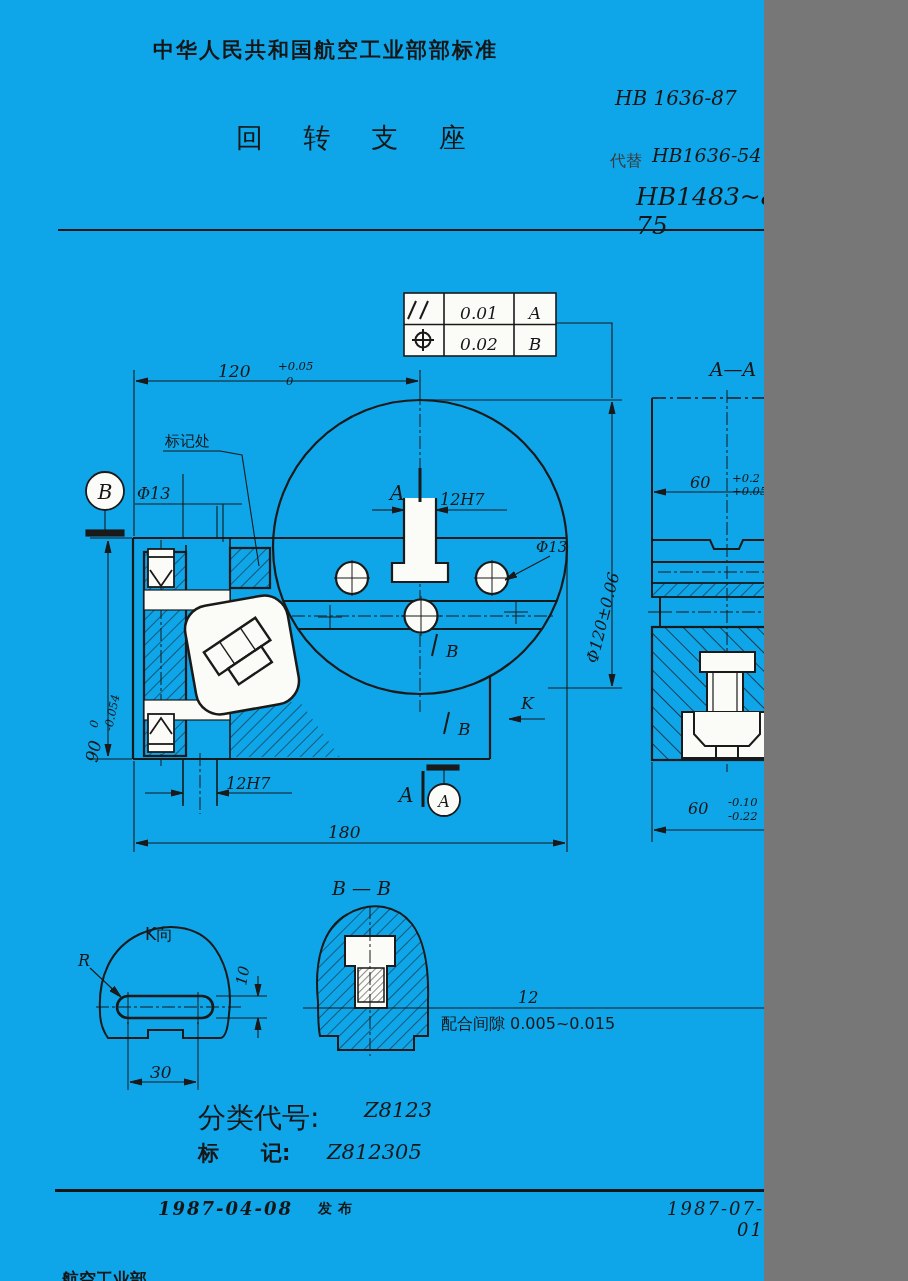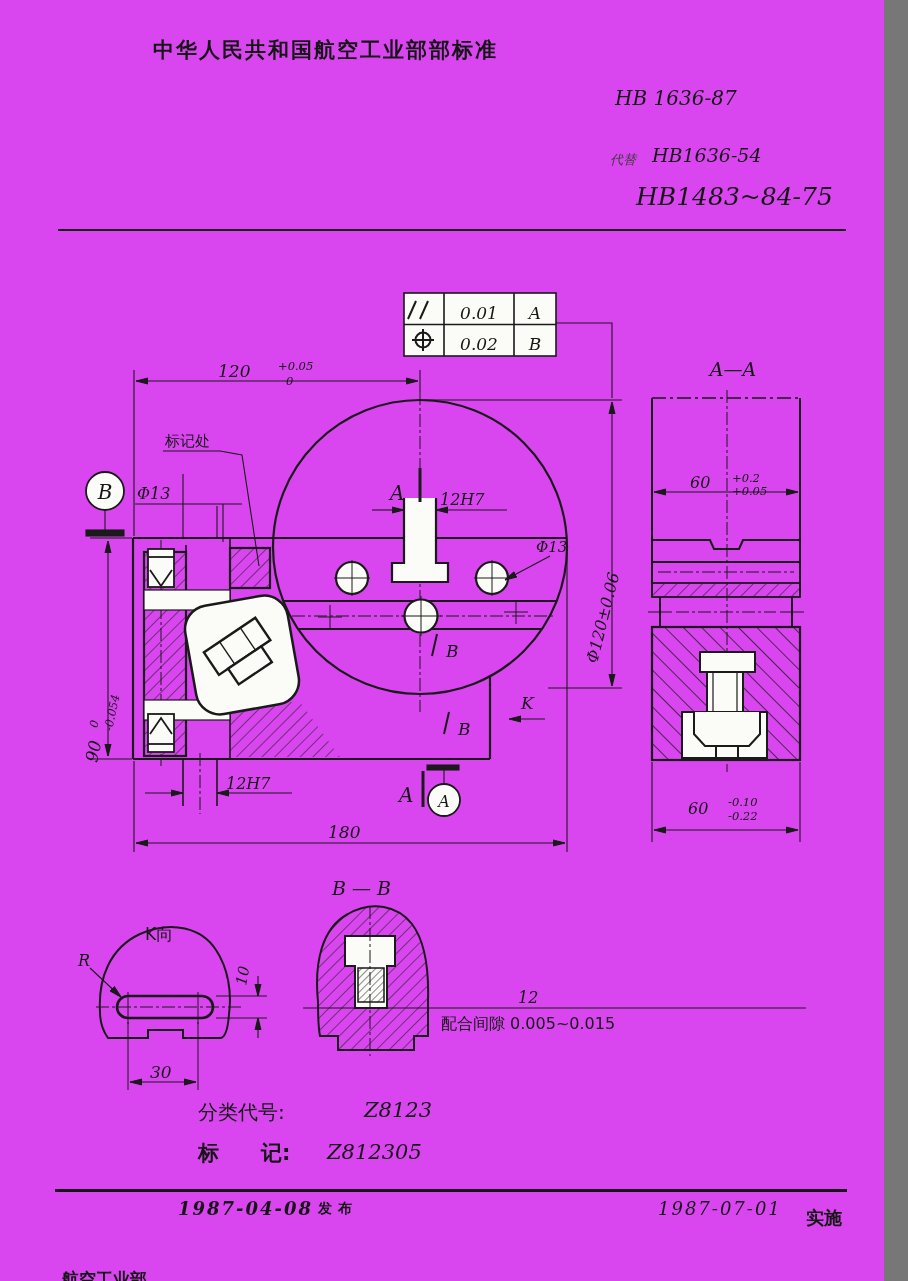--- a/index.html
+++ b/index.html
@@ -1,16 +1,16 @@
 <!DOCTYPE html>
 <html><head>
 <meta charset="utf-8">
 <style>
   html,body{margin:0;padding:0;background:#777;}
-  .page{position:relative;width:884px;height:1281px;background:#d946ef;overflow:hidden;
+  .page{position:relative;width:764px;height:1281px;background:#0ea5e9;overflow:hidden;
         font-family:"DejaVu Sans","Liberation Sans",sans-serif;color:#161616;}
   .abs{position:absolute;}
   .cn{font-family:"DejaVu Sans","Liberation Sans",sans-serif;}
   .hand{font-family:"DejaVu Serif","Liberation Serif",serif;font-style:italic;}
   .bold{font-weight:bold;}
   .rule{background:#161616;}
   svg{position:absolute;left:0;top:240px;}
   svg text{fill:#161616;}
   svg .hand{font-family:"DejaVu Serif","Liberation Serif",serif;font-style:italic;}
   svg .cn{font-family:"DejaVu Sans","Liberation Sans",sans-serif;}
@@ -18,21 +18,22 @@
   .t17{font-size:17px}.t19{font-size:19px}.t20{font-size:20px}
   line,path,polyline,rect,circle{stroke:#1a1a1a;}
 </style>
 </head>
 <body>
 
 <div class="page">
 
   <div class="abs cn bold" style="left:153px;top:36px;font-size:21px;letter-spacing:2px;">中华人民共和国航空工业部部标准</div>
   <div class="abs hand" style="left:615px;top:86px;font-size:20px;">HB 1636-87</div>
-  <div class="abs cn" style="left:610px;top:151px;font-size:13px;color:#3c3c3c;font-style:italic;">代替</div>
+  <div class="abs cn" style="left:236px;top:120px;font-size:27px;letter-spacing:16px;">回 转 支 座</div>
+  <div class="abs cn" style="left:610px;top:151px;font-size:16px;color:#3c3c3c;">代替</div>
   <div class="abs hand" style="left:652px;top:144px;font-size:19px;">HB1636-54</div>
   <div class="abs hand" style="left:636px;top:182px;font-size:25px;">HB1483~84-75</div>
   <div class="abs rule" style="left:58px;top:229px;width:788px;height:2px;"></div>
 
   <svg width="908" height="870" viewBox="0 240 908 870">
     <defs>
       <marker id="ar" viewBox="0 0 10 6" refX="10" refY="3" markerWidth="11" markerHeight="7" orient="auto-start-reverse">
           <path d="M0,0.6 L10,3 L0,5.4 Z" fill="#1a1a1a" stroke="none"></path>
         </marker>
       <pattern id="hatchA" width="9" height="9" patternUnits="userSpaceOnUse" patternTransform="rotate(45)">
@@ -297,25 +298,25 @@
                L428,1036 L414,1036 L414,1050 L338,1050 L338,1036 L320,1036 C318,1026 318,1014 318,1002 Z" fill="url(#hatchA)"></path>
       <path d="M345,936 L395,936 L395,966 L387,966 L387,1008 L355,1008 L355,966 L345,966 Z" fill="#fbfbf8"></path>
       <rect x="358" y="968" width="26" height="34" fill="url(#hatchS)" stroke-width="1.5"></rect>
       <line x1="370" y1="906" x2="370" y2="1056" stroke-width="1" stroke-dasharray="13 3 3 3"></line>
       <line x1="303" y1="1008" x2="806" y2="1008" stroke-width="1.2"></line>
       <text x="518" y="1003" class="hand t16" stroke="none">12</text>
       <text x="441" y="1029" class="cn t16" stroke="none">配合间隙 0.005~0.015</text>
     </g>
   </svg>
 
-  <div class="abs cn" style="left:198px;top:1099px;font-size:20px;text-align:center;">分类代号:</div>
+  <div class="abs cn" style="left:198px;top:1099px;font-size:28px;text-align:center;">分类代号:</div>
   <div class="abs hand" style="left:327px;top:1098px;font-size:21px;margin-left:37px;">Z8123</div>
   <div class="abs cn" style="left:198px;top:1139px;font-size:21px;font-weight:bold;">标　　记:</div>
   <div class="abs hand" style="left:327px;top:1140px;font-size:21px;">Z812305</div>
 
   <div class="abs rule" style="left:55px;top:1189px;width:792px;height:3px;"></div>
   <div class="abs cn bold" style="left:62px;top:1268px;font-size:17px;">航空工业部</div>
-  <div class="abs hand bold" style="left:158px;top:1198px;font-size:18px;letter-spacing:2px;margin-left:20px;">1987-04-08</div>
+  <div class="abs hand bold" style="left:158px;top:1198px;font-size:18px;letter-spacing:2px;">1987-04-08</div>
   <div class="abs cn bold" style="left:318px;top:1200px;font-size:14px;letter-spacing:6px;">发布</div>
-  <div class="abs hand" style="left:658px;top:1198px;font-size:18px;letter-spacing:2px;">1987-07-01</div>
+  <div class="abs hand" style="left:658px;top:1198px;font-size:18px;letter-spacing:2px;text-align:right;">1987-07-01</div>
   <div class="abs cn bold" style="left:806px;top:1198px;font-size:18px;margin-top:8px;">实施</div>
 
 </div>
 
 </body></html>

